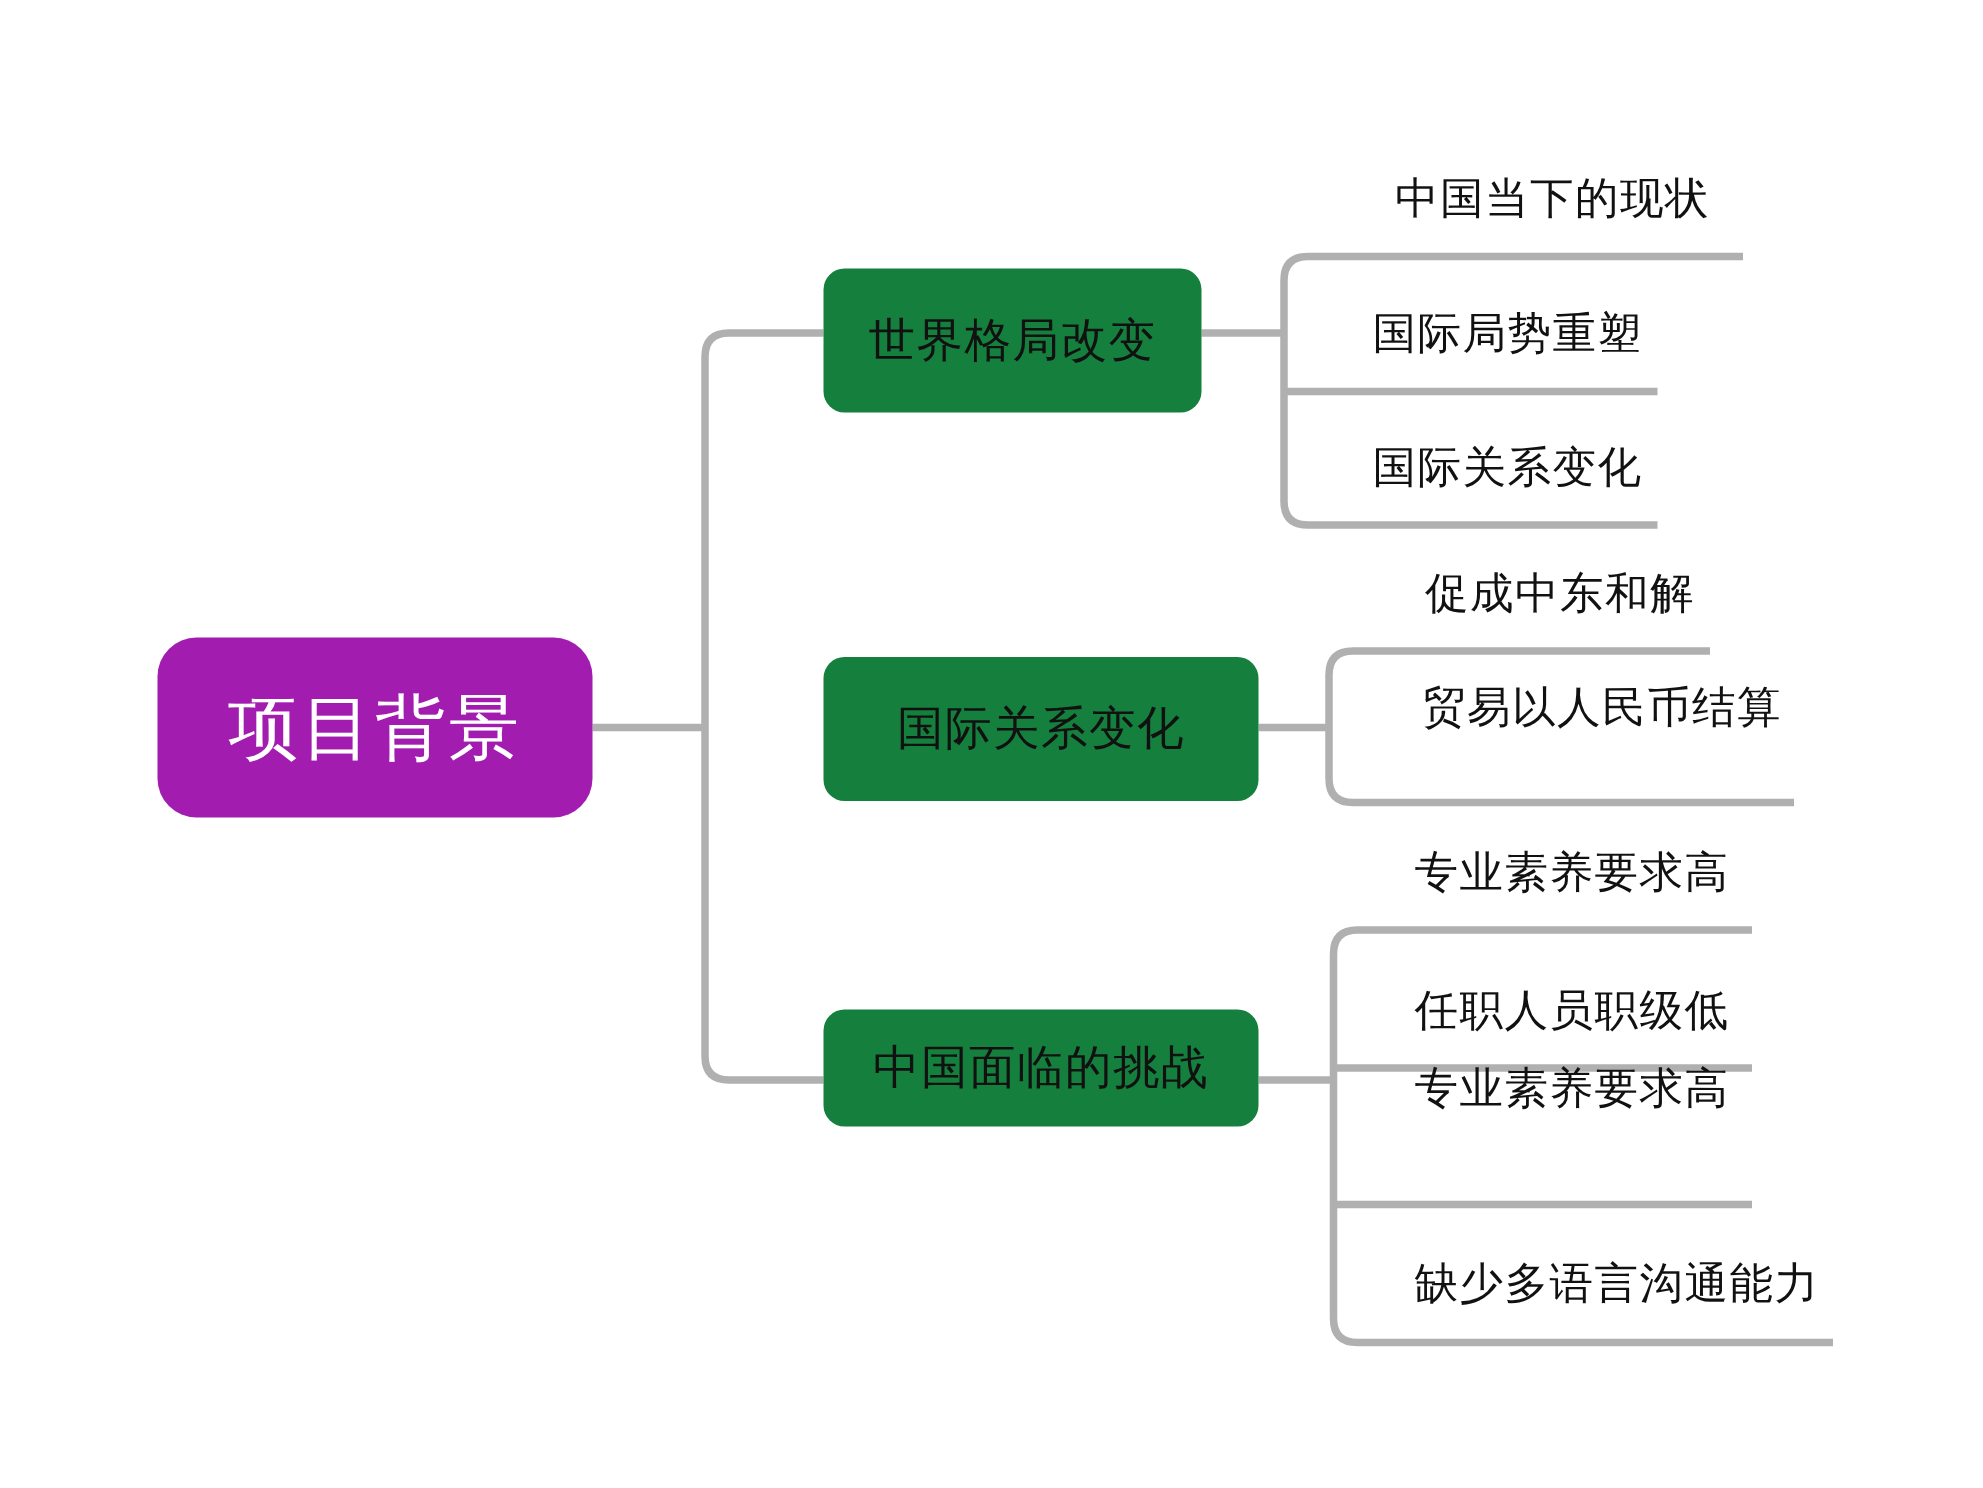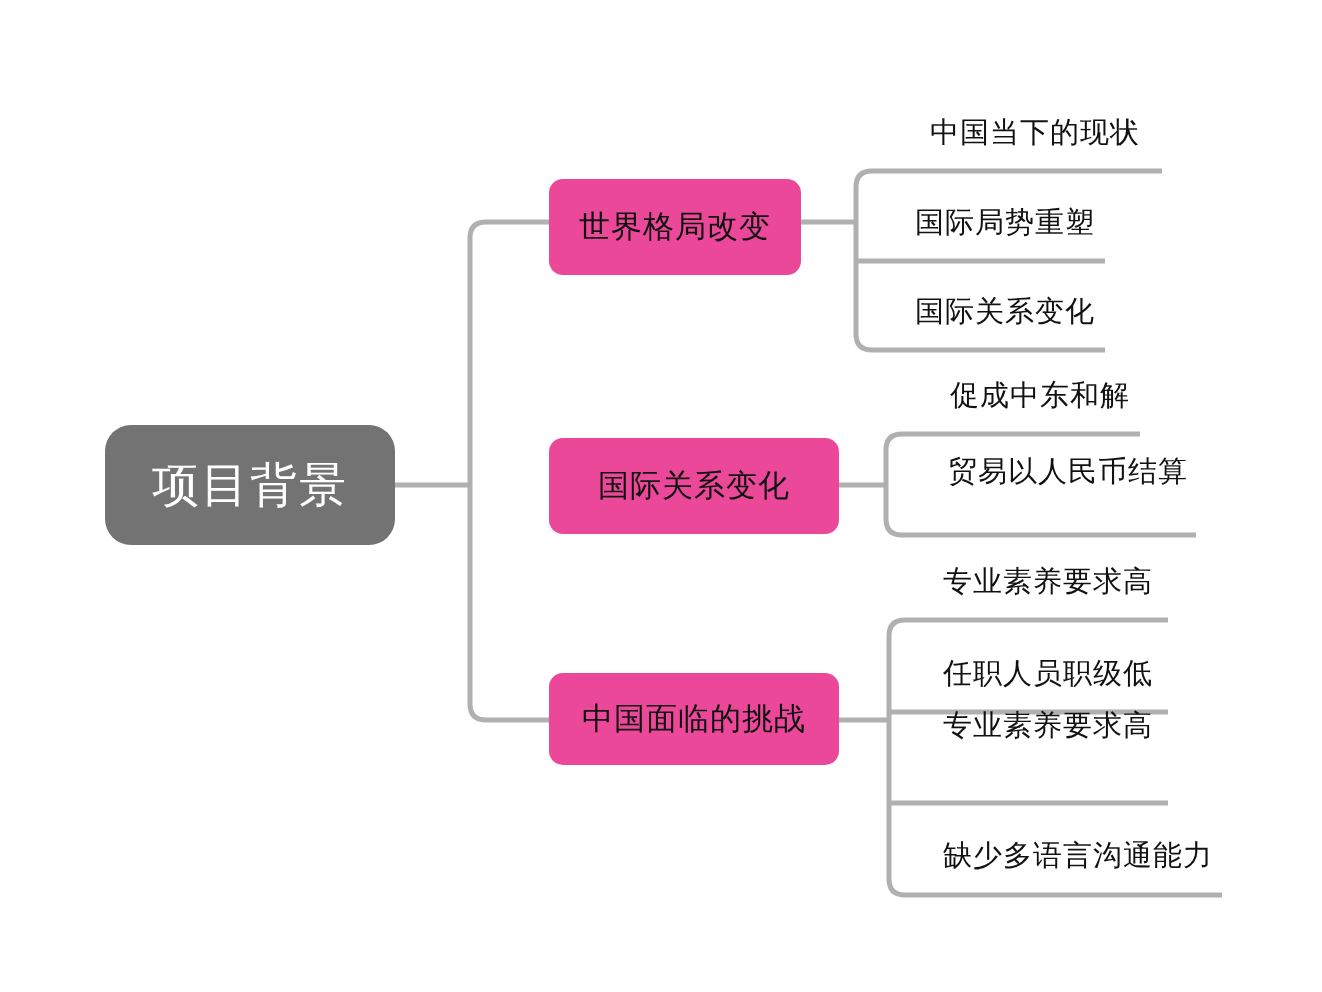--- a/index.html
+++ b/index.html
@@ -31,36 +31,36 @@
     align-items: center;
     justify-content: center;
     box-sizing: border-box;
     white-space: nowrap;
   }
   .root-node {
     left: 105px;
     top: 425px;
     width: 290px;
     height: 120px;
-    background: #737373;
+    background: #a21caf;
     border-radius: 26px;
     color: #ffffff;
     font-size: 47px;
     letter-spacing: 2px;
   }
   .branch-node {
-    background: #ec4899;
+    background: #15803d;
     border-radius: 14px;
     color: #111111;
     font-size: 31px;
     letter-spacing: 1px;
   }
   .branch-1 { left: 549px; top: 179px; width: 252px; height: 96px; }
   .branch-2 { left: 549px; top: 438px; width: 290px; height: 96px; }
-  .branch-3 { left: 549px; top: 673px; width: 290px; height: 92px; }
+  .branch-3 { left: 549px; top: 673px; width: 290px; height: 78px; }
 
   .leaf {
     position: absolute;
     color: #111111;
     font-size: 29px;
     letter-spacing: 1px;
     white-space: nowrap;
     text-align: center;
     transform: translateX(-50%);
   }

